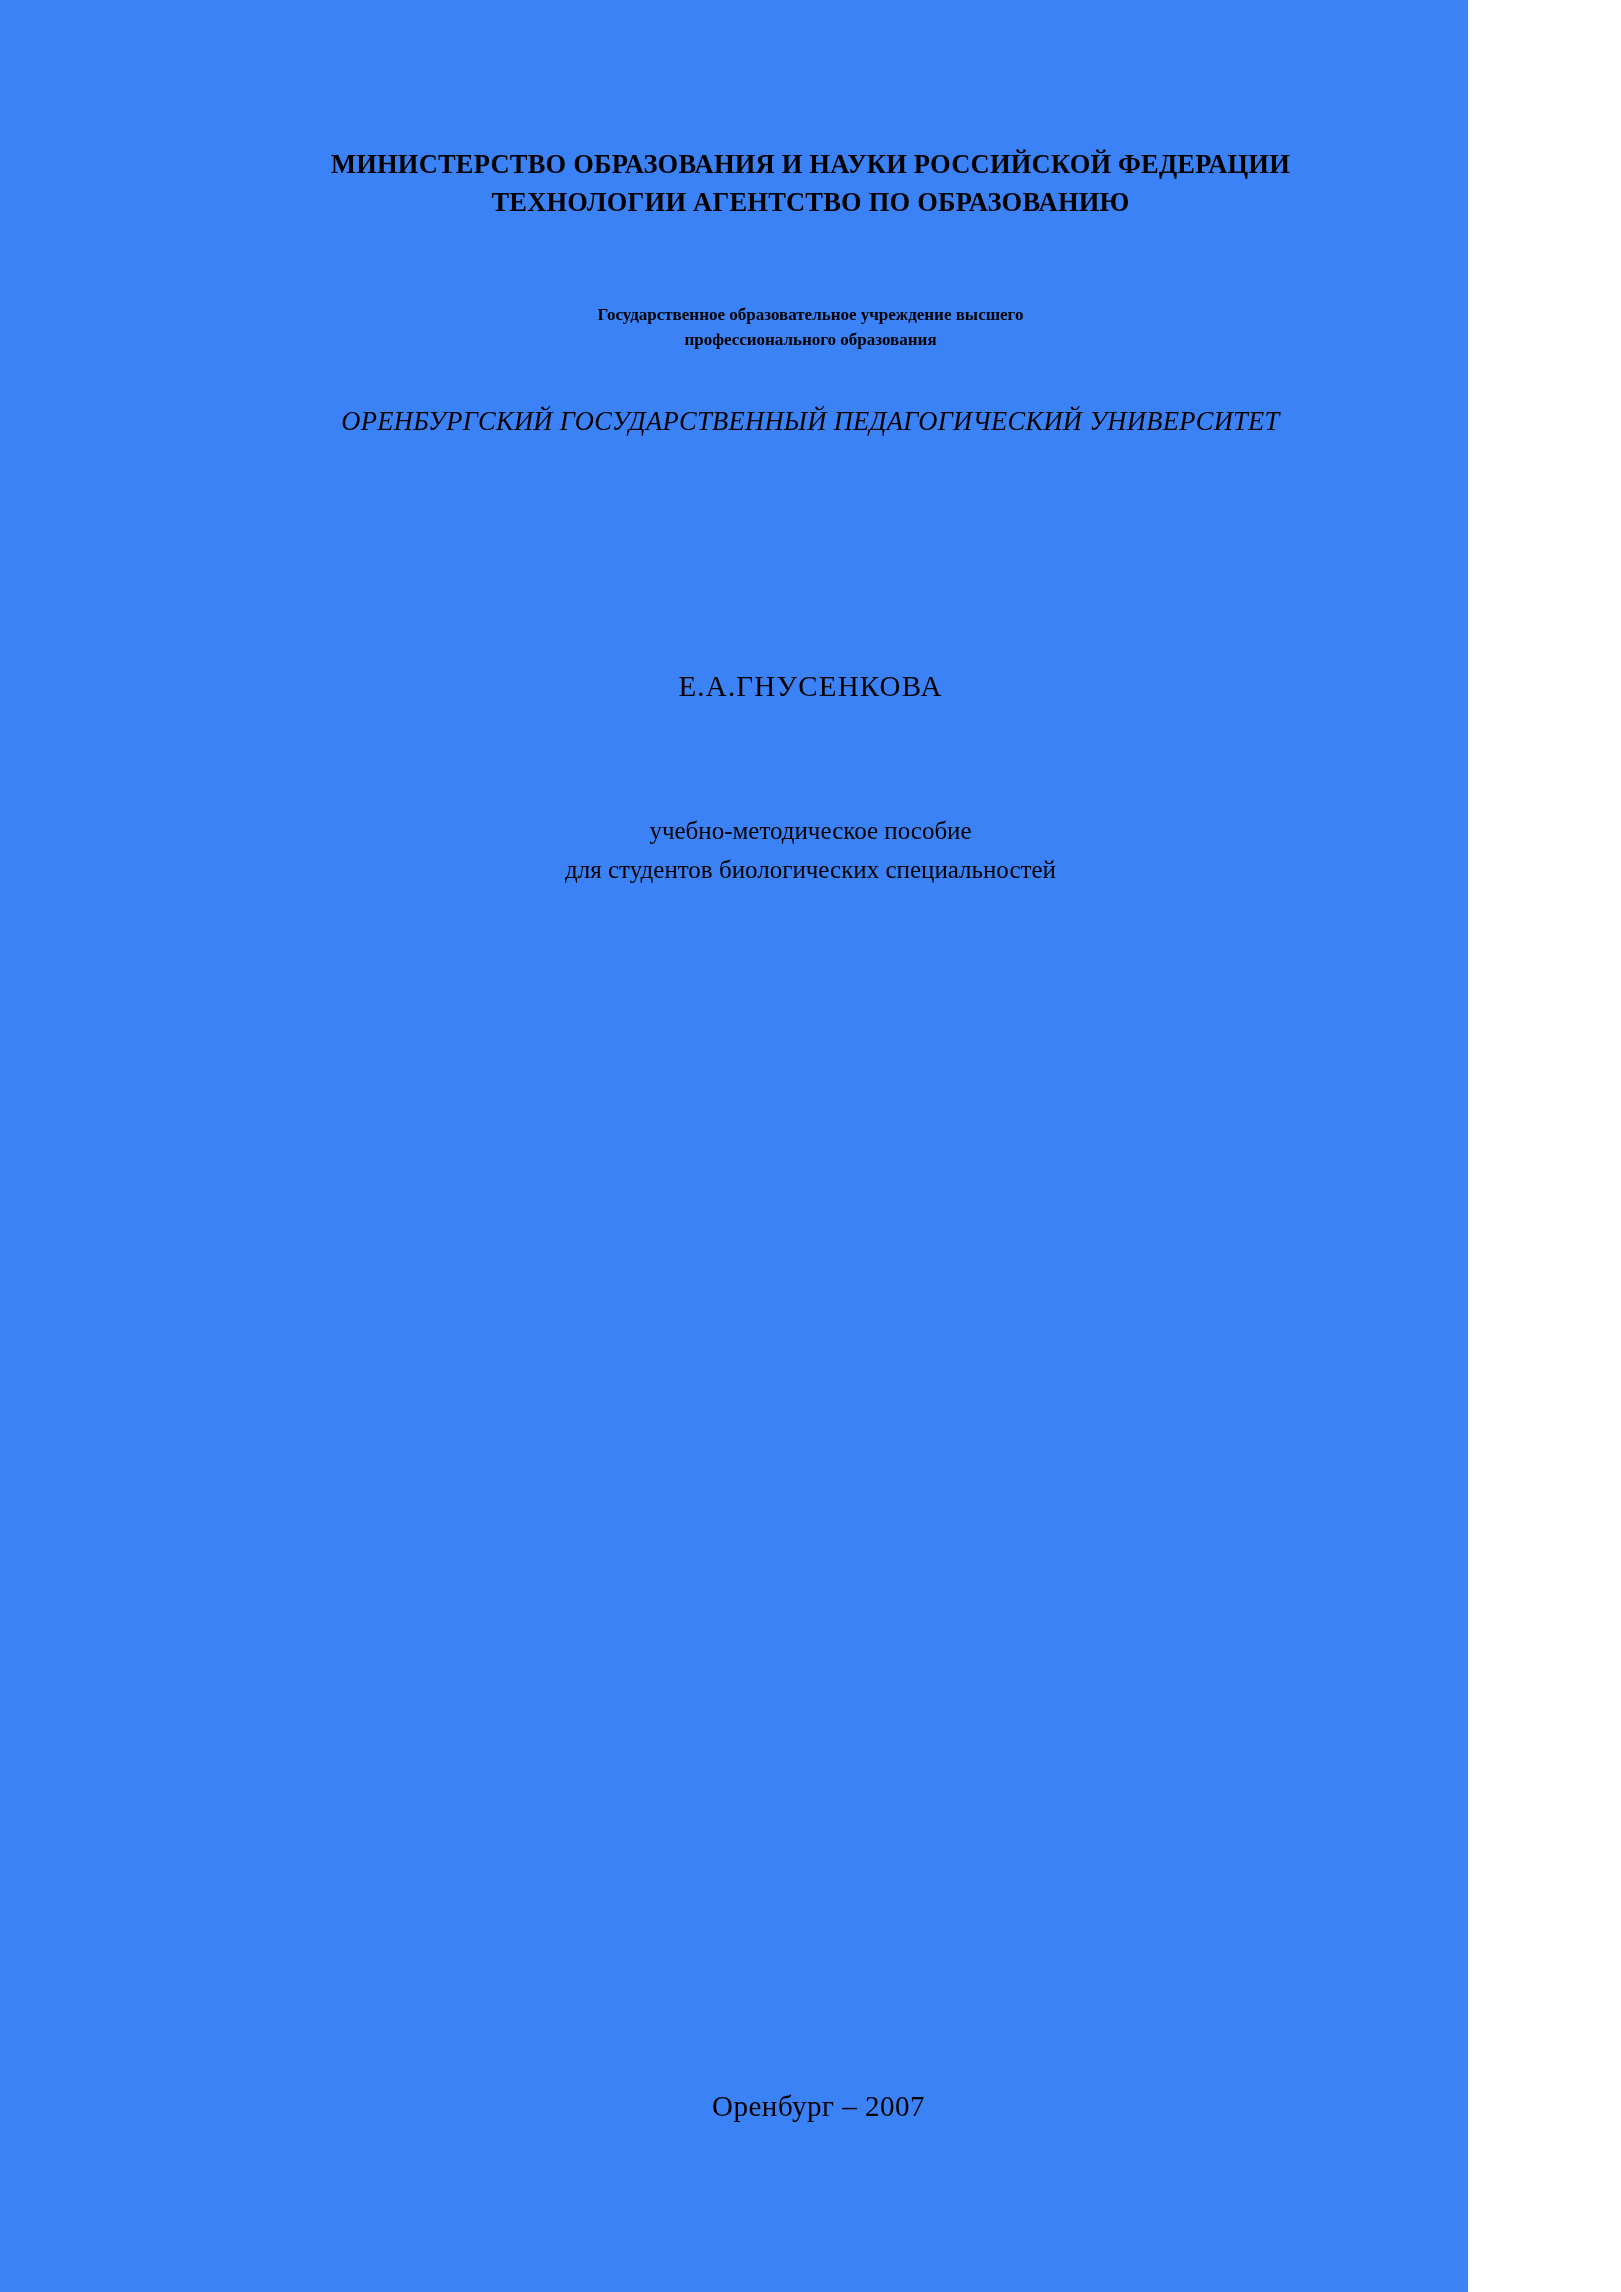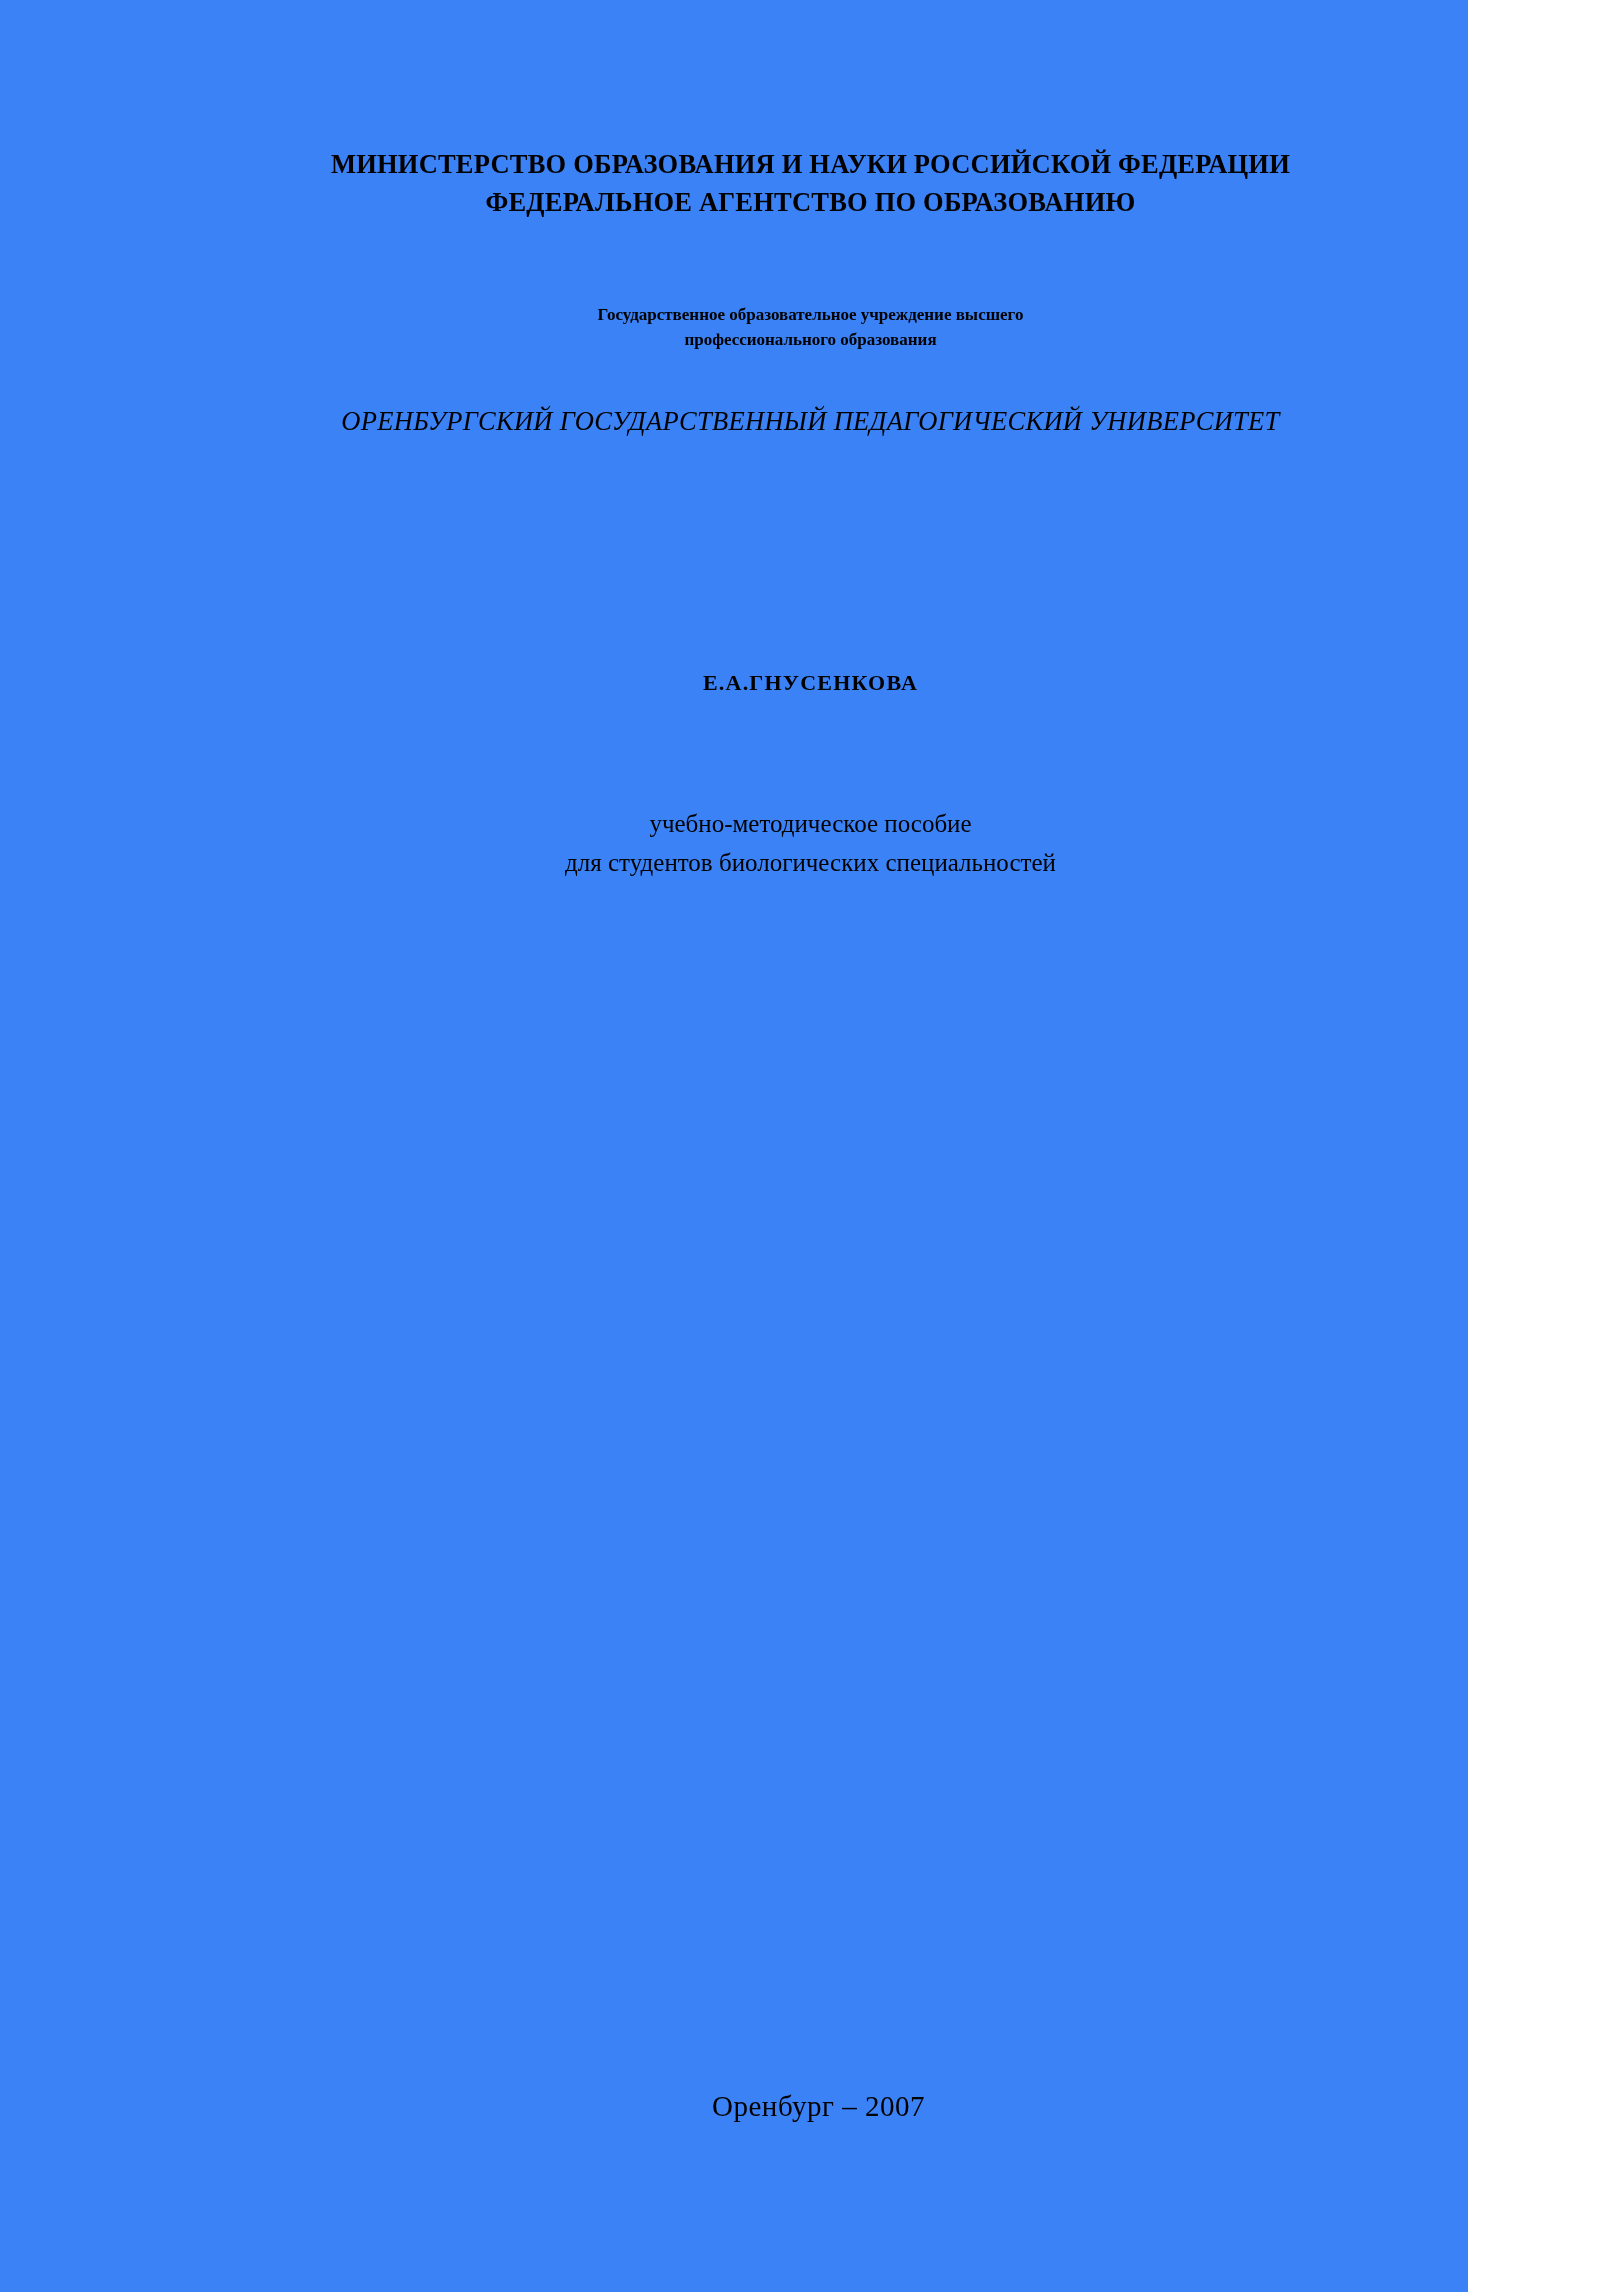--- a/index.html
+++ b/index.html
@@ -57,22 +57,22 @@
   .university {
     margin-top: 53px;
     font-size: 26.5px;
     letter-spacing: 0.3px;
     font-style: italic;
   }
 
   
   .author {
     margin-top: 233px;
-    font-weight: bold;
-    font-size: 22px;
+    font-weight: normal;
+    font-size: 29px;
     letter-spacing: 1.2px;
   }
 
   
   .main-title {
     margin-top: 131px;
     font-weight: bold;
     font-size: 32px;
     letter-spacing: 2.4px;
     word-spacing: 9.8px;
@@ -101,21 +101,21 @@
   }
 </style>
 </head>
 <body>
 
 <div class="page">
   <div class="content">
 
     <div class="ministry">
       <span class="line">МИНИСТЕРСТВО ОБРАЗОВАНИЯ И НАУКИ РОССИЙСКОЙ ФЕДЕРАЦИИ</span>
-      <span class="line">ФЕДЕРАЛЬНОЕ АГЕНТСТВО ПО ОБРАЗОВАНИЮ</span>
+      <span class="line">ТЕХНОЛОГИИ АГЕНТСТВО ПО ОБРАЗОВАНИЮ</span>
     </div>
 
     <div class="institution">
       <span class="line">Государственное образовательное учреждение высшего</span>
       <span class="line">профессионального образования</span>
     </div>
 
     <div class="university">ОРЕНБУРГСКИЙ ГОСУДАРСТВЕННЫЙ ПЕДАГОГИЧЕСКИЙ УНИВЕРСИТЕТ</div>
 
     <div class="author">Е.А.ГНУСЕНКОВА</div>

